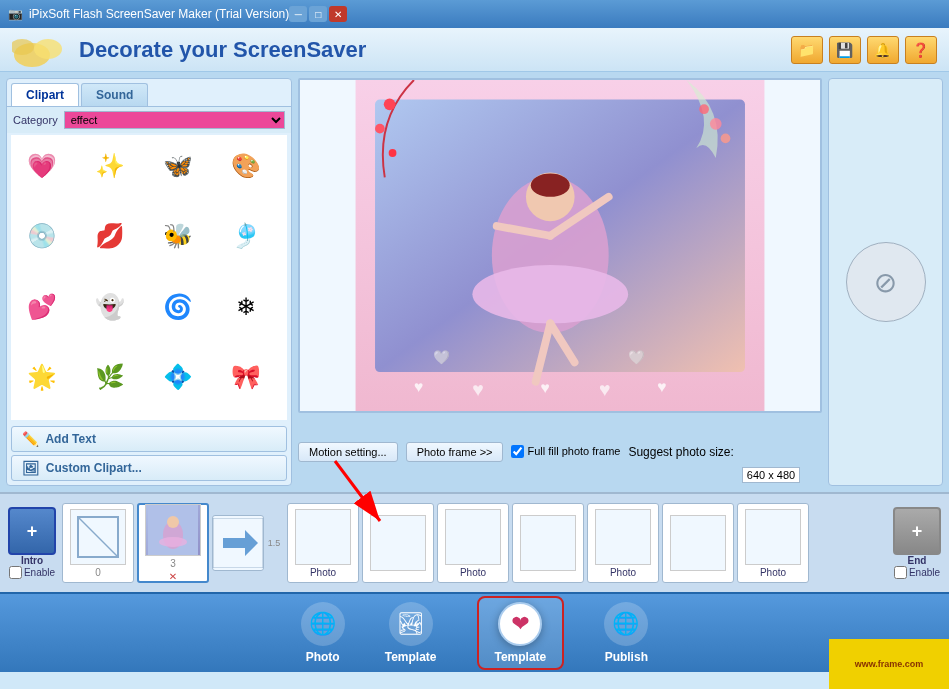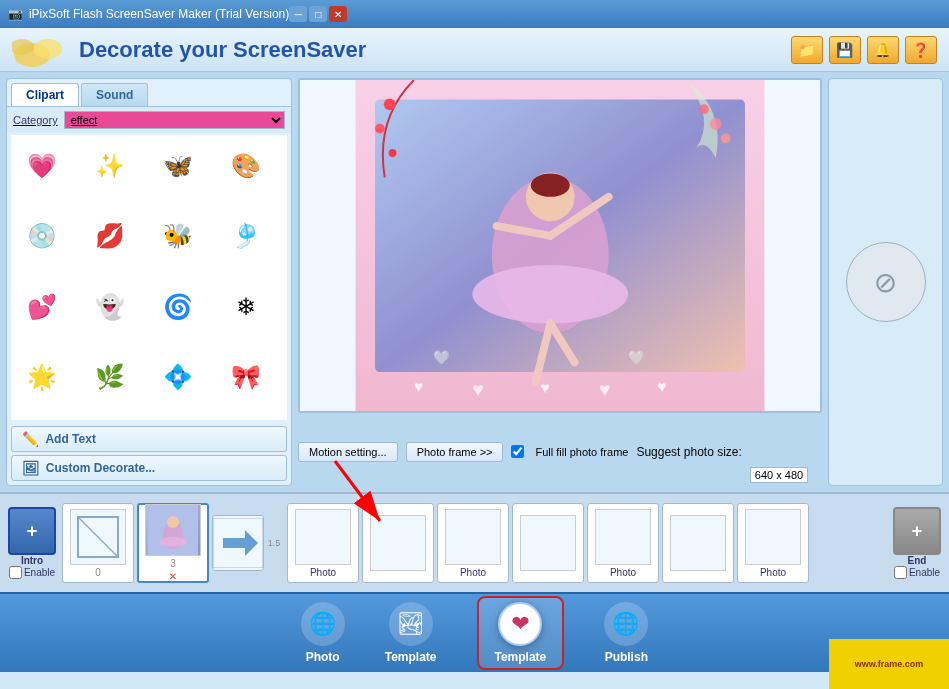--- a/index.html
+++ b/index.html
@@ -51,21 +51,21 @@
     #tabs { display: flex; padding: 4px 4px 0; gap: 2px; }
     .tab-btn {
       padding: 4px 14px; border: 1px solid #a0c0e0; border-bottom: none;
       background: linear-gradient(to bottom, #d0e8f8, #b8d8f0);
       border-radius: 3px 3px 0 0; cursor: pointer; font-size: 12px; font-weight: bold;
       color: #336699;
     }
     .tab-btn.active { background: white; color: #003399; }
     #category-row {
       display: flex; align-items: center; padding: 4px 6px; gap: 6px;
-      border-top: 1px solid #a0c0e0; background: #d8ecf8; text-decoration: underline;
+      border-top: 1px solid #a0c0e0; background: #d8ecf8;
     }
     #category-row label { font-size: 11px; color: #336; }
     #category-select {
       flex: 1; font-size: 11px; padding: 1px 2px; border: 1px solid #a0b8d0;
       background: #ec4899;
     }
     #clipart-grid {
       flex: 1; overflow-y: auto; padding: 4px; display: grid;
       grid-template-columns: repeat(4, 1fr); gap: 4px; background: white;
       margin: 2px 4px;
@@ -93,21 +93,21 @@
       position: relative;
     }
     #preview-controls {
       display: flex; align-items: center; gap: 8px; padding: 3px 0;
       flex-wrap: wrap;
     }
     .ctrl-btn {
       padding: 3px 10px; background: linear-gradient(to bottom, #f0f8ff, #d8e8f8);
       border: 1px solid #a0b8d0; border-radius: 3px; cursor: pointer; font-size: 11px;
     }
-    .checkbox-group { display: flex; align-items: center; gap: 11px; font-size: 11px; }
+    .checkbox-group { display: flex; gap: 3px; font-size: 11px; }
     .suggest-size {
       background: white; border: 1px solid #a0b8d0; padding: 1px 4px; font-size: 11px; margin-top: 47px;
     }
 
     
     #right-preview {
       width: 115px; background: #d8ecf8; border: 1px solid #a0c0e0; border-radius: 4px;
       display: flex; align-items: center; justify-content: center;
     }
     .no-preview {
@@ -301,21 +301,21 @@
           <span class="ci-content">🎀</span>
         </div>
     </div>
     <div id="left-panel-buttons">
       <button class="panel-action-btn">
         <span class="btn-icon">✏️</span>
         <span>Add Text</span>
       </button>
       <button class="panel-action-btn">
         <span class="btn-icon">🖼</span>
-        <span>Custom Decorate...</span>
+        <span>Custom Clipart...</span>
       </button>
     </div>
   </div>
 
   <div id="center-area">
     <div id="preview-canvas">
 
       <svg width="100%" height="100%" viewBox="0 0 420 340" preserveAspectRatio="xMidYMid meet">
 
         <defs>

